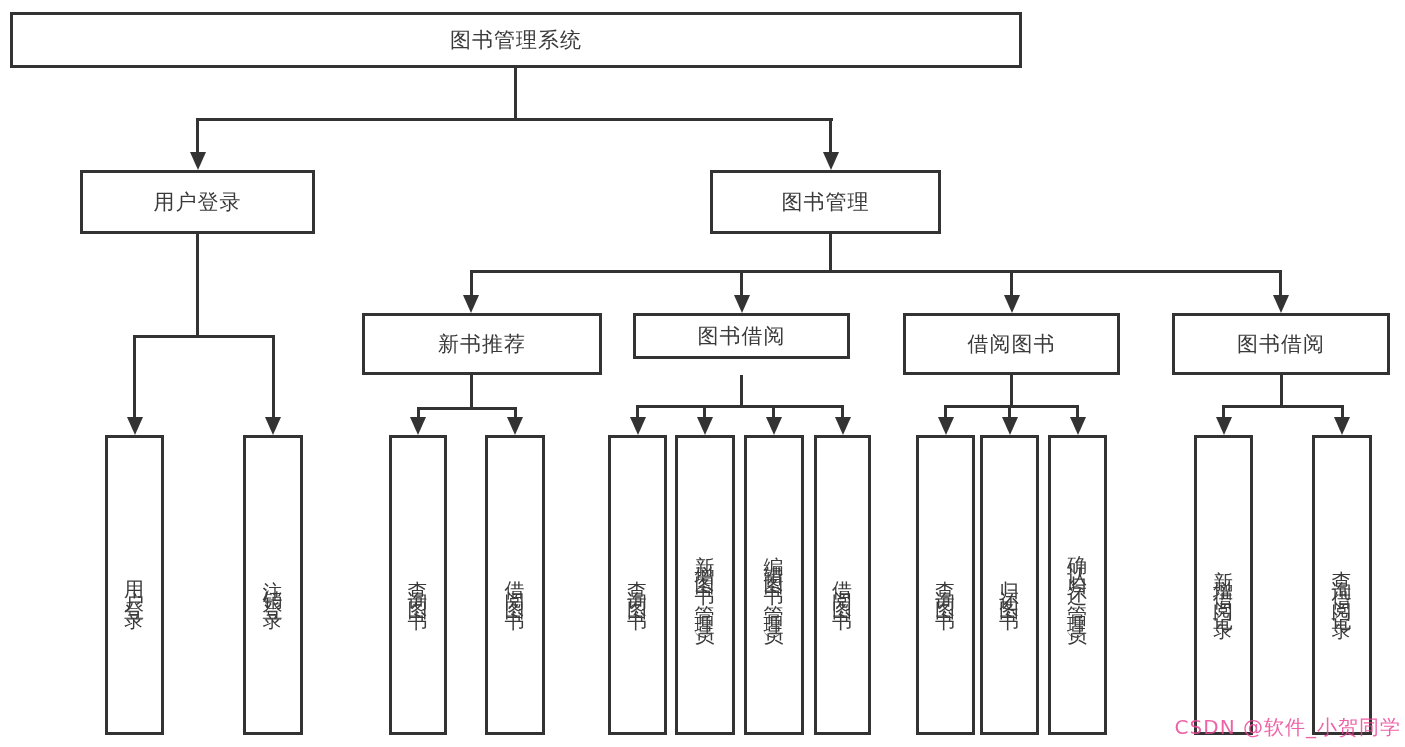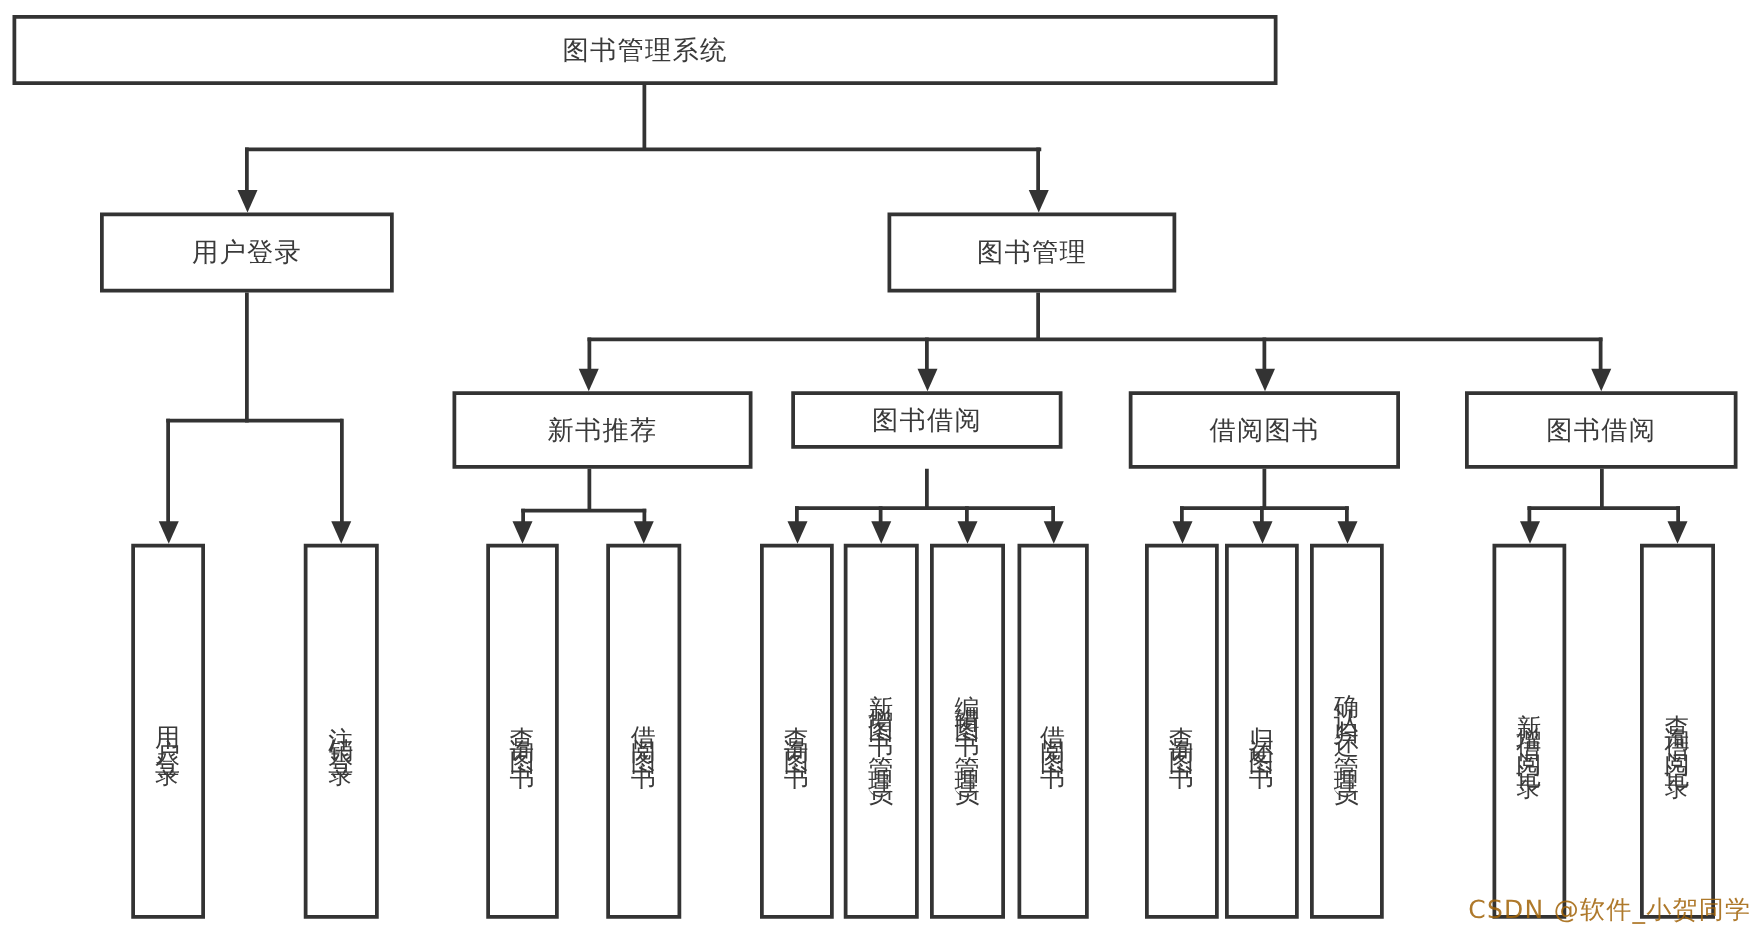--- a/index.html
+++ b/index.html
@@ -41,21 +41,21 @@
     width: 0; height: 0;
     border-left: 8px solid transparent;
     border-right: 8px solid transparent;
     border-top: 18px solid #333333;
   }
   .watermark {
     position: absolute;
     top: 714px;
     right: 4px;
     font-size: 20px;
-    color: #a16207;
+    color: #ec4899;
     opacity: 0.85;
     z-index: 5;
     letter-spacing: 1px;
   }
 </style>
 </head>
 <body>
 
 <div id="stage">
 

